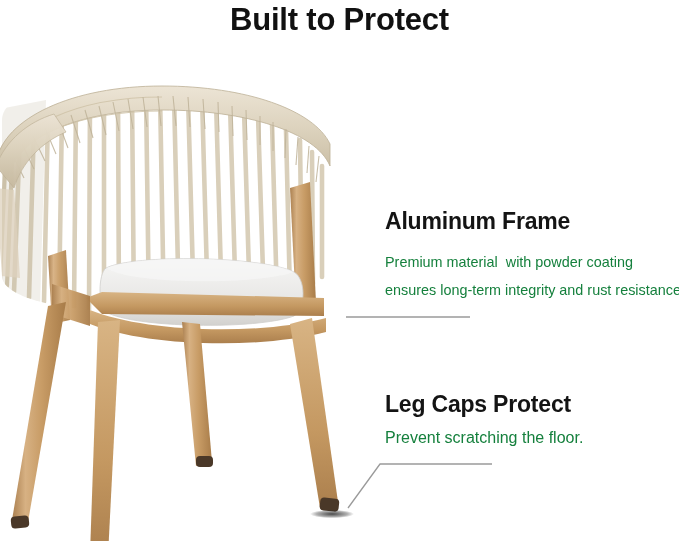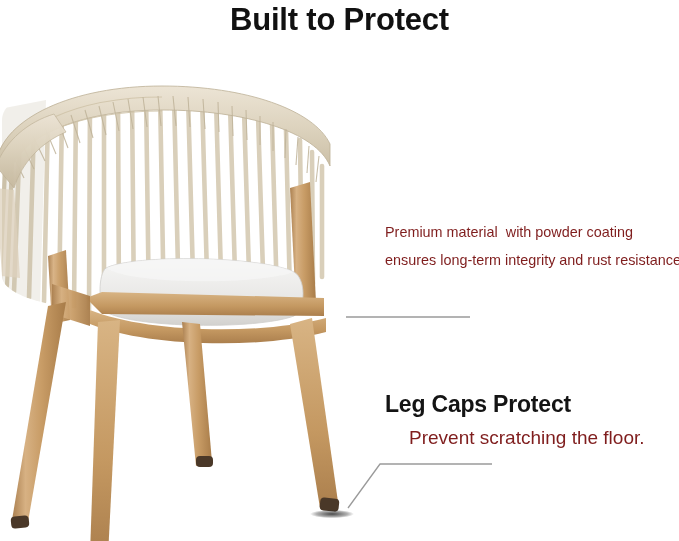--- a/index.html
+++ b/index.html
@@ -26,32 +26,32 @@
   .chair-art{position:absolute;left:-6px;top:70px;width:380px;height:471px;}
 
   .callout{position:absolute;}
 
   .callout-title{
     font-weight:bold;
     color:#141414;
     white-space:pre;
   }
   .callout-line{
-    color:#7f1d1d;
+    color:#15803d;
     white-space:pre;
   }
 
   #callout-aluminum{left:385px;top:206px;width:290px;}
   #callout-aluminum .callout-title{font-size:23px;line-height:30px;letter-spacing:-0.2px;}
   #callout-aluminum .callout-line{font-size:14.4px;line-height:28px;}
   #callout-aluminum .body-wrap{margin-top:12px;}
 
   #callout-legcaps{left:385px;top:390px;width:290px;}
   #callout-legcaps .callout-title{font-size:23px;line-height:29px;letter-spacing:-0.2px;}
-  #callout-legcaps .callout-line{font-size:19px;line-height:26px;margin-left:24px;}
+  #callout-legcaps .callout-line{font-size:16px;line-height:26px;}
   #callout-legcaps .body-wrap{margin-top:6px;}
 
   .leader{position:absolute;overflow:visible;}
   #leader-aluminum{left:344px;top:308px;width:130px;height:20px;}
   #leader-legcaps{left:340px;top:452px;width:156px;height:60px;}
 </style>
 </head>
 <body>
 
 <div id="stage">
@@ -203,20 +203,21 @@
 
   <svg class="leader" id="leader-aluminum" viewBox="0 0 130 20">
     <line x1="2" y1="9" x2="126" y2="9" stroke="#9a9a9a" stroke-width="1.3"></line>
   </svg>
 
   <svg class="leader" id="leader-legcaps" viewBox="0 0 156 60">
     <path d="M8,56 L40,12 L152,12" fill="none" stroke="#9a9a9a" stroke-width="1.3" stroke-linejoin="round"></path>
   </svg>
 
   <div class="callout" id="callout-aluminum">
+    <div class="callout-title">Aluminum Frame</div>
     <div class="body-wrap">
       <div class="callout-line">Premium material  with powder coating</div>
       <div class="callout-line">ensures long-term integrity and rust resistance.</div>
     </div>
   </div>
 
   <div class="callout" id="callout-legcaps">
     <div class="callout-title">Leg Caps Protect</div>
     <div class="body-wrap">
       <div class="callout-line">Prevent scratching the floor.</div>

